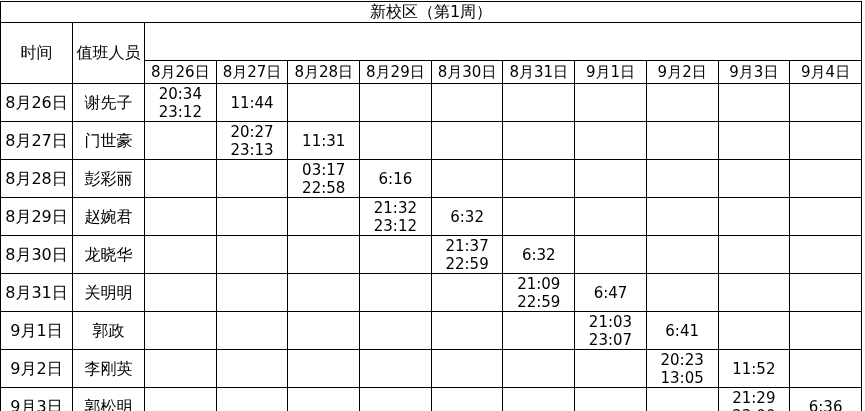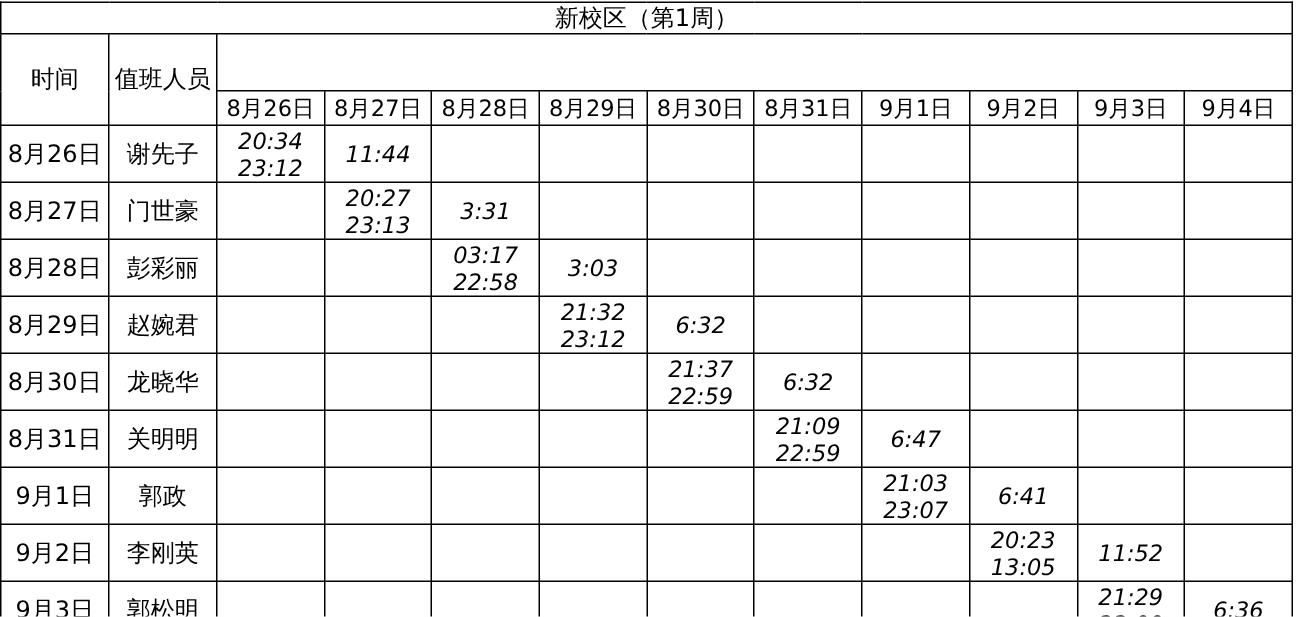--- a/index.html
+++ b/index.html
@@ -30,21 +30,21 @@
   tr.title-row td {
     height: 21px;
     font-size: 16px;
     line-height: 16px;
   }
   tr.header-top-row { height: 38px; }
   tr.header-top-row th { font-size: 16px; }
   tr.date-header-row { height: 23px; }
   tbody.data-body tr { height: 38px; }
   tbody.data-body td.name-cell, tbody.data-body td.date-cell { font-size: 16px; }
-  tbody.data-body td.time-cell { font-size: 15px; font-style: italic; }
+  tbody.data-body td.time-cell { font-size: 15px; }
 </style>
 </head>
 <body>
 
 <table class="schedule">
   <colgroup>
     <col style="width:72px">
     <col style="width:72px">
     <col>
       <col>
@@ -94,37 +94,37 @@
         <td class="empty-cell"></td>
         <td class="empty-cell"></td>
         <td class="empty-cell"></td>
       </tr>
       <tr>
         <td class="date-cell">8月27日</td>
         <td class="name-cell">门世豪</td>
         <td class="empty-cell"></td>
         <td class="time-cell">20:27
 23:13</td>
-        <td class="time-cell">3:31</td>
+        <td class="time-cell">11:31</td>
         <td class="empty-cell"></td>
         <td class="empty-cell"></td>
         <td class="empty-cell"></td>
         <td class="empty-cell"></td>
         <td class="empty-cell"></td>
         <td class="empty-cell"></td>
         <td class="empty-cell"></td>
       </tr>
       <tr>
         <td class="date-cell">8月28日</td>
         <td class="name-cell">彭彩丽</td>
         <td class="empty-cell"></td>
         <td class="empty-cell"></td>
         <td class="time-cell">03:17
 22:58</td>
-        <td class="time-cell">3:03</td>
+        <td class="time-cell">6:16</td>
         <td class="empty-cell"></td>
         <td class="empty-cell"></td>
         <td class="empty-cell"></td>
         <td class="empty-cell"></td>
         <td class="empty-cell"></td>
         <td class="empty-cell"></td>
       </tr>
       <tr>
         <td class="date-cell">8月29日</td>
         <td class="name-cell">赵婉君</td>

